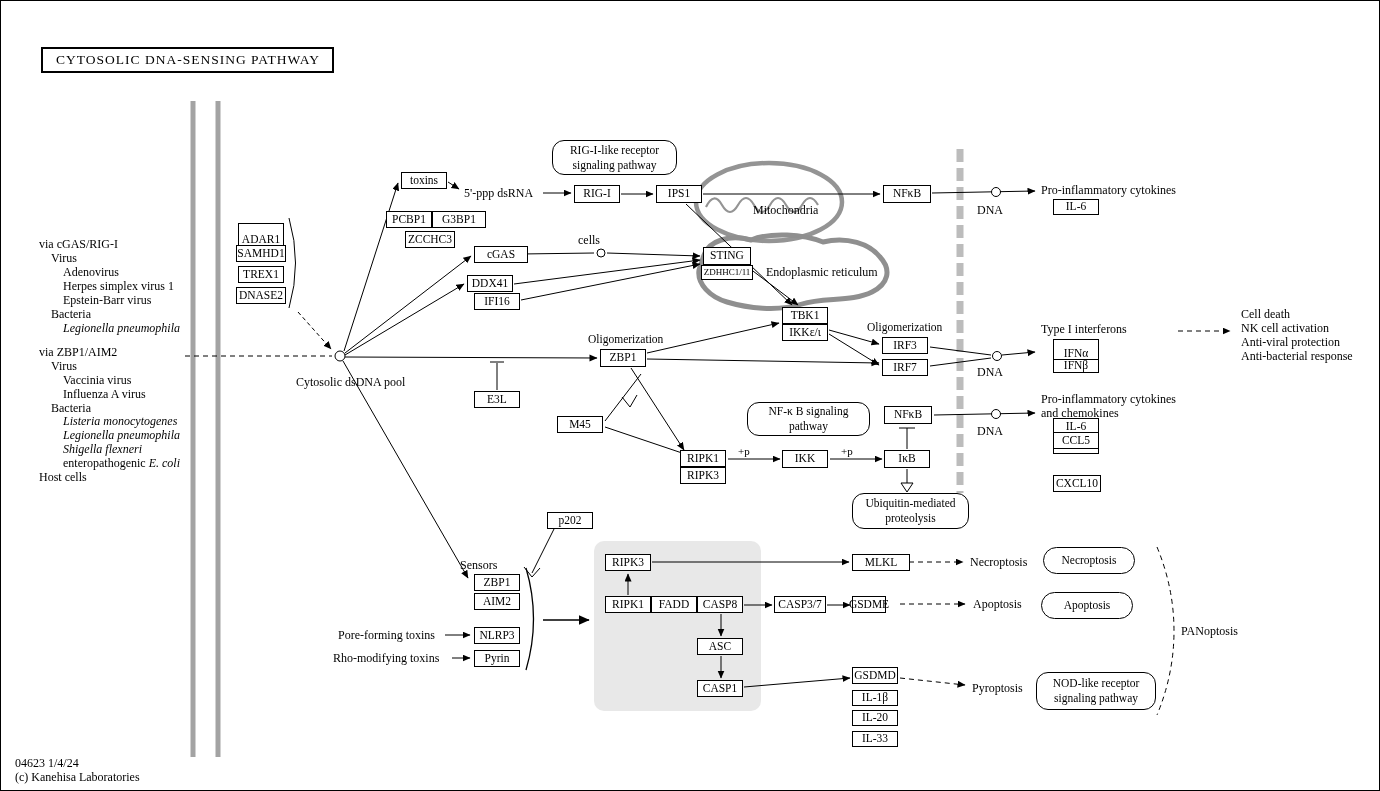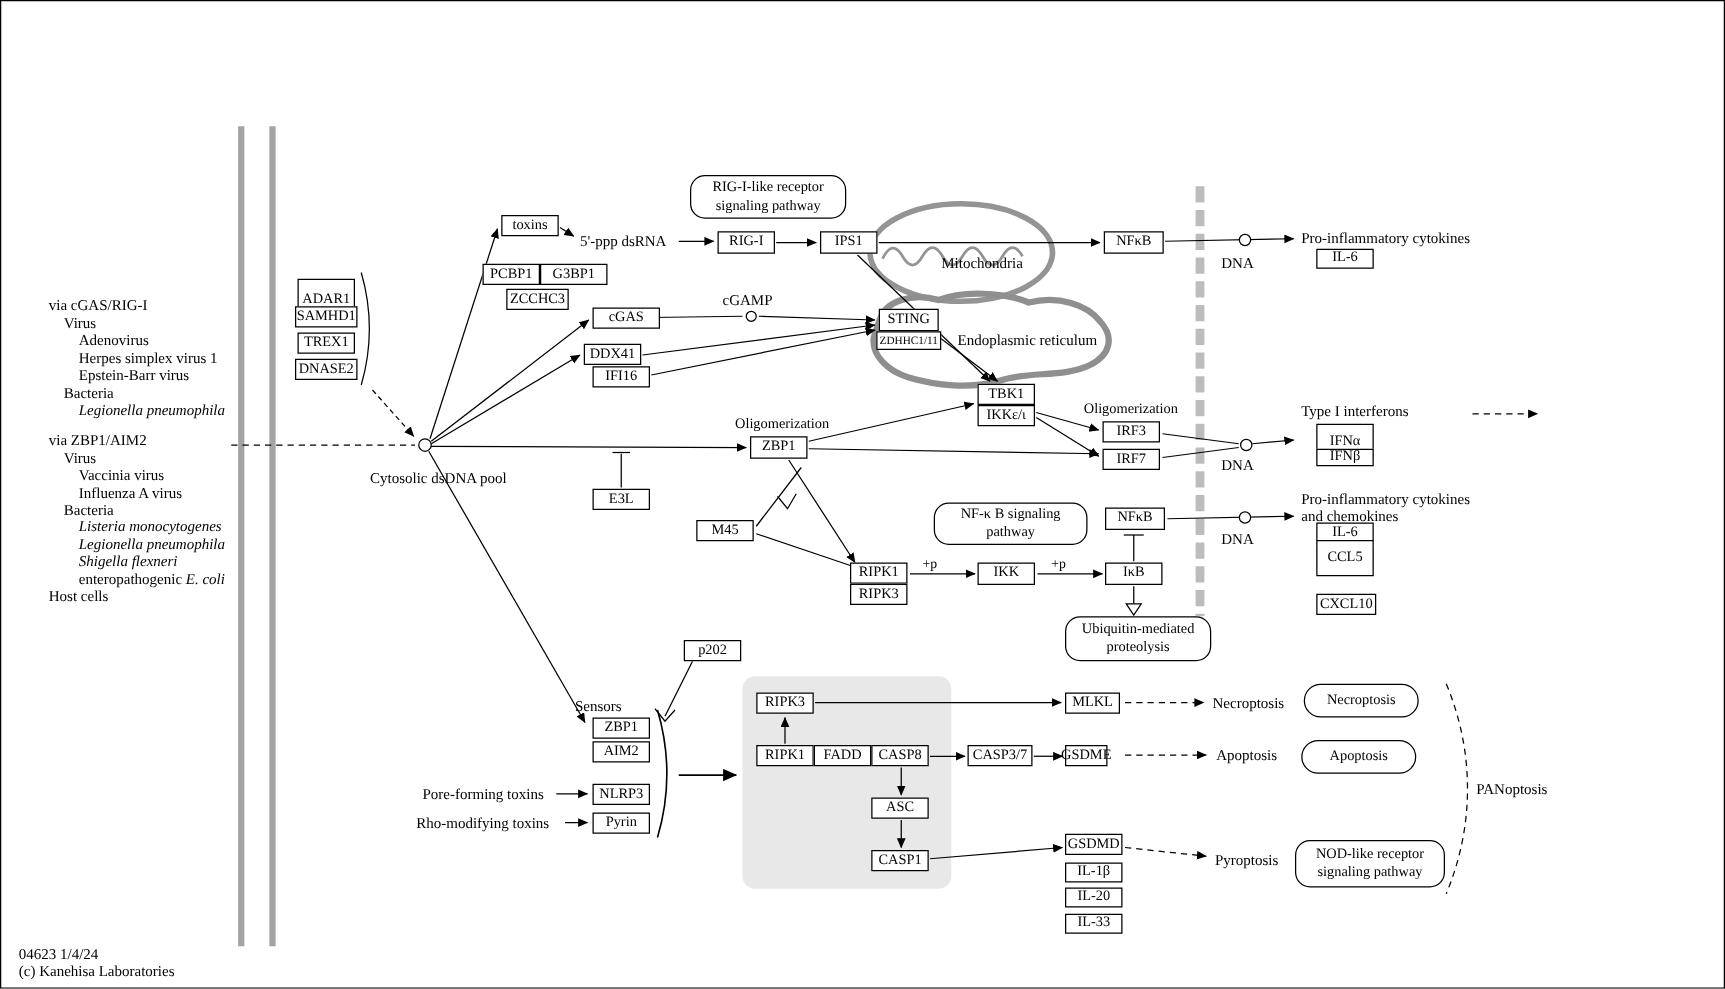--- a/index.html
+++ b/index.html
@@ -125,20 +125,21 @@
       <line x1="720" y1="655" x2="720" y2="677" marker-end="url(#arr)"></line>
       <line x1="743" y1="686" x2="849" y2="677" marker-end="url(#arr)"></line>
       <line x1="899" y1="561" x2="962" y2="561" stroke-dasharray="5 4" marker-end="url(#arr)"></line>
       <line x1="899" y1="603" x2="964" y2="603" stroke-dasharray="5 4" marker-end="url(#arr)"></line>
       <line x1="899" y1="677" x2="964" y2="684" stroke-dasharray="5 4" marker-end="url(#arr)"></line>
 
       <path d="M1156 546 Q1173 587 1173 630 Q1173 673 1156 714" stroke-dasharray="5 4"></path>
     </g>
   </svg>
 
+  <div id="titlebox">CYTOSOLIC  DNA-SENSING  PATHWAY</div>
 
   <div class="lbl nw" style="left:38px;top:236px">via cGAS/RIG-I</div>
   <div class="lbl nw" style="left:50px;top:250px">Virus</div>
   <div class="lbl nw" style="left:62px;top:264px">Adenovirus</div>
   <div class="lbl nw" style="left:62px;top:278px">Herpes simplex virus 1</div>
   <div class="lbl nw" style="left:62px;top:292px">Epstein-Barr virus</div>
   <div class="lbl nw" style="left:50px;top:306px">Bacteria</div>
   <div class="lbl nw it" style="left:62px;top:320px">Legionella pneumophila</div>
   <div class="lbl nw" style="left:38px;top:344px">via ZBP1/AIM2</div>
   <div class="lbl nw" style="left:50px;top:358px">Virus</div>
@@ -162,21 +163,21 @@
   <div class="gbox" style="left:385px;top:210px;width:46px;height:17px">PCBP1</div>
   <div class="gbox" style="left:431px;top:210px;width:54px;height:17px">G3BP1</div>
   <div class="gbox" style="left:404px;top:230px;width:50px;height:17px">ZCCHC3</div>
   <div class="gbox" style="left:473px;top:245px;width:54px;height:17px">cGAS</div>
   <div class="gbox" style="left:466px;top:274px;width:46px;height:17px">DDX41</div>
   <div class="gbox" style="left:473px;top:292px;width:46px;height:17px">IFI16</div>
   <div class="lbl nw" style="left:463px;top:185px">5'-ppp dsRNA</div>
   <div class="gbox" style="left:573px;top:184px;width:46px;height:18px">RIG-I</div>
   <div class="gbox" style="left:655px;top:184px;width:46px;height:18px">IPS1</div>
   <div class="gbox" style="left:882px;top:184px;width:48px;height:18px">NFκB</div>
-  <div class="lbl nw" style="left:577px;top:232px">cGAMP</div>
+  <div class="lbl nw" style="left:577px;top:232px">cells</div>
   <div class="gbox" style="left:702px;top:246px;width:48px;height:18px">STING</div>
   <div class="gbox sm" style="left:700px;top:264px;width:52px;height:15px">ZDHHC1/11</div>
 
   <div class="lbl nw" style="left:752px;top:202px">Mitochondria</div>
   <div class="lbl nw" style="left:765px;top:264px">Endoplasmic reticulum</div>
 
   <div class="gbox" style="left:781px;top:306px;width:46px;height:17px">TBK1</div>
   <div class="gbox" style="left:781px;top:323px;width:46px;height:17px">IKKε/ι</div>
 
   <div class="lbl nw" style="left:587px;top:332px;font-size:11.5px">Oligomerization</div>
@@ -208,34 +209,38 @@
   <div class="gbox" style="left:1052px;top:198px;width:46px;height:16px">IL-6</div>
   <div class="lbl nw" style="left:976px;top:364px">DNA</div>
   <div class="lbl nw" style="left:1040px;top:321px">Type I interferons</div>
   <div class="gbox" style="left:1052px;top:338px;width:46px;height:29px">IFNα</div>
   <div class="gbox" style="left:1052px;top:358px;width:46px;height:14px">IFNβ</div>
   <div class="lbl nw" style="left:976px;top:423px">DNA</div>
   <div class="lbl" style="left:1040px;top:391px">Pro-inflammatory cytokines
 and chemokines</div>
   <div class="gbox" style="left:1052px;top:417px;width:46px;height:17px">IL-6</div>
   <div class="gbox" style="left:1052px;top:436px;width:46px;height:17px">CCL4</div>
-  <div class="gbox" style="left:1052px;top:431px;width:46px;height:29px">CCL5</div>
+  <div class="gbox" style="left:1052px;top:431px;width:46px;height:17px">CCL5</div>
   <div class="gbox" style="left:1052px;top:474px;width:48px;height:17px">CXCL10</div>
+  <div class="lbl" style="left:1240px;top:306px">Cell death
+NK cell activation
+Anti-viral protection
+Anti-bacterial response</div>
 
   <div class="gbox" style="left:546px;top:511px;width:46px;height:17px">p202</div>
   <div class="lbl nw" style="left:459px;top:557px">Sensors</div>
   <div class="gbox" style="left:473px;top:573px;width:46px;height:17px">ZBP1</div>
   <div class="gbox" style="left:473px;top:592px;width:46px;height:17px">AIM2</div>
   <div class="lbl nw" style="left:337px;top:627px">Pore-forming toxins</div>
   <div class="gbox" style="left:473px;top:626px;width:46px;height:17px">NLRP3</div>
   <div class="lbl nw" style="left:332px;top:650px">Rho-modifying toxins</div>
   <div class="gbox" style="left:473px;top:649px;width:46px;height:17px">Pyrin</div>
 
   <div class="gbox" style="left:604px;top:553px;width:46px;height:17px">RIPK3</div>
-  <div class="gbox" style="left:851px;top:553px;width:44px;height:17px">MLKL</div>
+  <div class="gbox" style="left:851px;top:553px;width:58px;height:17px">MLKL</div>
   <div class="gbox" style="left:604px;top:595px;width:46px;height:17px">RIPK1</div>
   <div class="gbox" style="left:650px;top:595px;width:46px;height:17px">FADD</div>
   <div class="gbox" style="left:696px;top:595px;width:46px;height:17px">CASP8</div>
   <div class="gbox" style="left:773px;top:595px;width:52px;height:17px">CASP3/7</div>
   <div class="gbox" style="left:851px;top:595px;width:34px;height:17px">GSDME</div>
   <div class="gbox" style="left:696px;top:637px;width:46px;height:17px">ASC</div>
   <div class="gbox" style="left:696px;top:679px;width:46px;height:17px">CASP1</div>
   <div class="gbox" style="left:851px;top:666px;width:46px;height:17px">GSDMD</div>
   <div class="gbox" style="left:851px;top:689px;width:46px;height:16px">IL-1β</div>
   <div class="gbox" style="left:851px;top:709px;width:46px;height:16px">IL-20</div>

